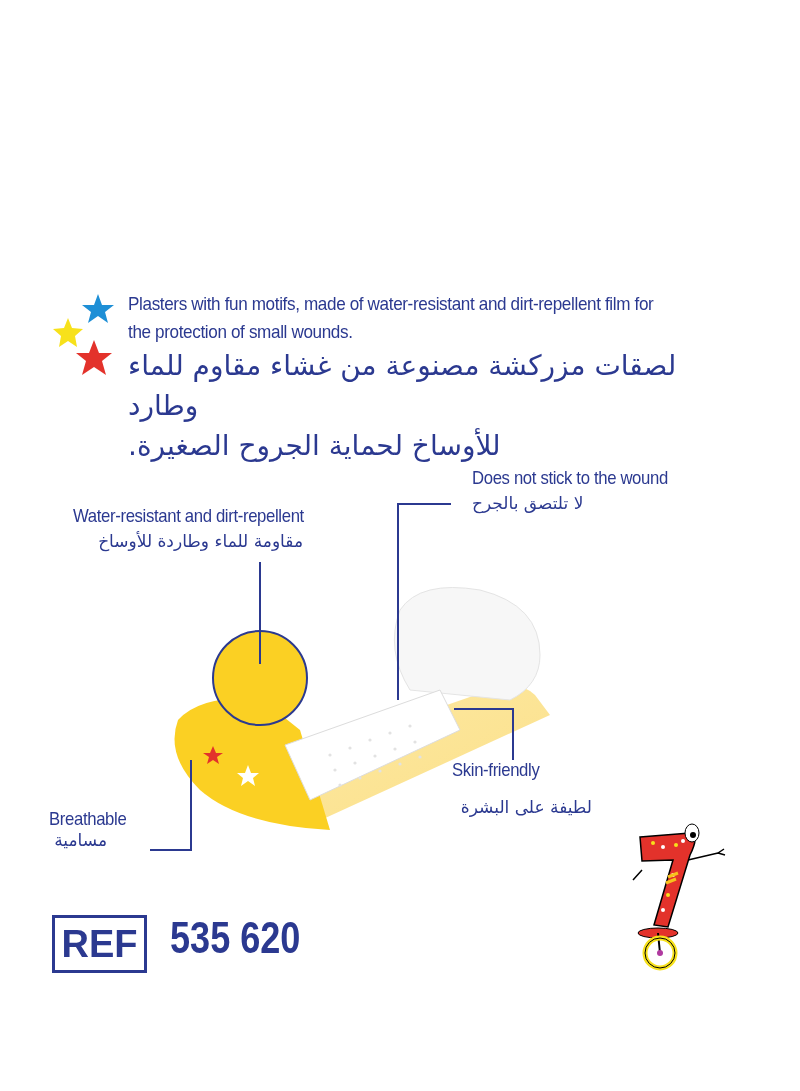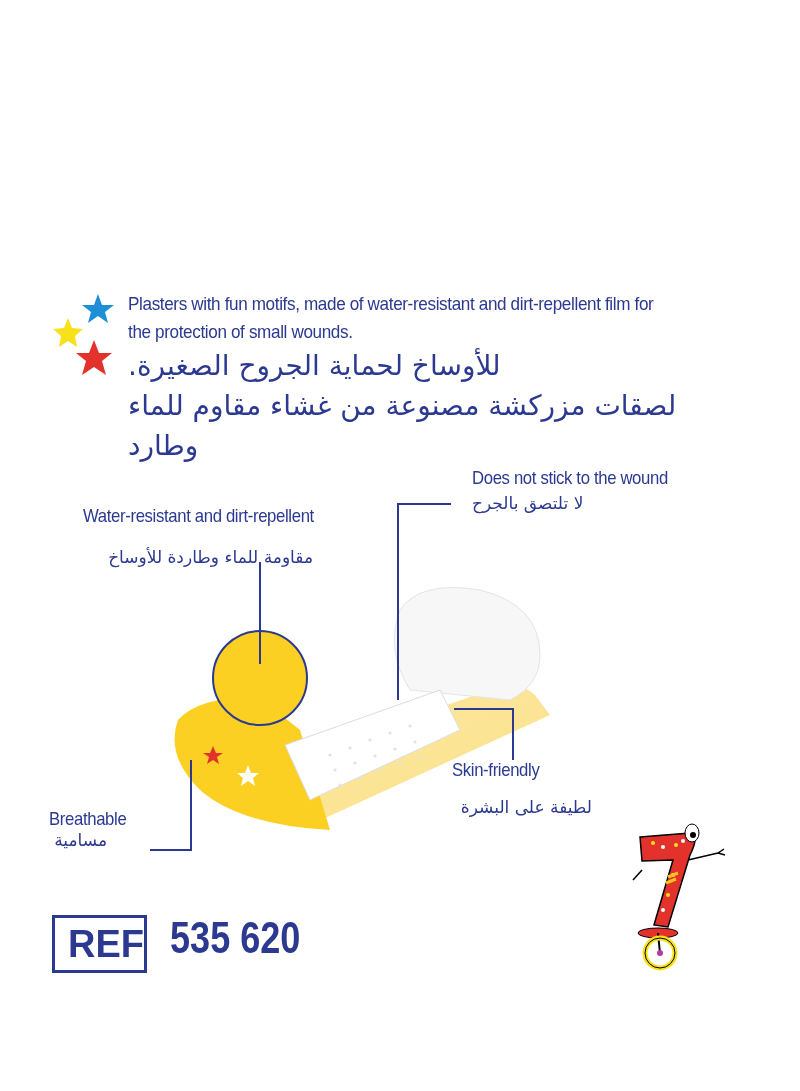--- a/index.html
+++ b/index.html
@@ -4,39 +4,39 @@
 <style>
   html,body{margin:0;padding:0;background:#ffffff;}
   body{width:800px;height:1091px;position:relative;overflow:hidden;font-family:"Liberation Sans",sans-serif;color:#2b3990;}
   .abs{position:absolute;}
   .en{font-family:"Liberation Sans Narrow","Liberation Sans",sans-serif;letter-spacing:-0.4px;}
   .intro-en{left:128px;top:290px;font-size:19px;line-height:28px;width:640px;transform:scaleX(0.9);transform-origin:left top;white-space:nowrap;}
   .intro-ar{left:128px;top:346px;width:560px;font-size:28px;line-height:40px;direction:rtl;text-align:left;font-family:"DejaVu Sans",sans-serif;}
   .lbl-en{font-size:19px;white-space:nowrap;transform:scaleX(0.88);transform-origin:left top;}
   .lbl-ar{font-size:17px;direction:rtl;font-family:"DejaVu Sans",sans-serif;white-space:nowrap;}
   .line{background:#2b3990;position:absolute;}
-  .ref-box{left:52px;top:915px;width:95px;height:58px;border:3px solid #2b3990;box-sizing:border-box;font-size:38px;font-weight:bold;display:flex;align-items:center;justify-content:flex-end;}
+  .ref-box{left:52px;top:915px;width:95px;height:58px;border:3px solid #2b3990;box-sizing:border-box;font-size:38px;font-weight:bold;display:flex;align-items:center;justify-content:center;}
   .ref-num{left:170px;top:913px;font-size:44px;font-weight:bold;transform:scaleX(0.82);transform-origin:left top;white-space:nowrap;}
 </style>
 </head>
 <body>
 
 <svg class="abs" style="left:48px;top:290px" width="80" height="90" viewBox="0 0 80 90">
   <polygon fill="#1e8fd6" points="50,4 54,15 66,15 57,22 60,33 50,26 40,33 43,22 34,15 46,15"></polygon>
   <polygon fill="#f7e11b" points="20,28 24,38 35,39 27,46 29,57 20,51 11,57 13,46 5,39 16,38"></polygon>
   <polygon fill="#e3322b" points="46,50 51,63 64,63 54,71 58,85 46,77 34,85 38,71 28,63 41,63"></polygon>
 </svg>
 
 <div class="abs intro-en en">
   <div>Plasters with fun motifs, made of water-resistant and dirt-repellent film for</div>
   <div>the protection of small wounds.</div>
 </div>
 <div class="abs intro-ar">
+  <div>لصقات مزركشة مصنوعة من غشاء مقاوم للماء وطارد</div>
   <div>للأوساخ لحماية الجروح الصغيرة.</div>
-  <div>لصقات مزركشة مصنوعة من غشاء مقاوم للماء وطارد</div>
 </div>
 
 <svg class="abs" style="left:160px;top:580px" width="400" height="260" viewBox="0 0 400 260">
   <defs>
     <linearGradient id="shade" x1="0" y1="0" x2="1" y2="1">
       <stop offset="0" stop-color="#fde9a3"></stop>
       <stop offset="1" stop-color="#fbe08a"></stop>
     </linearGradient>
   </defs>
 
@@ -72,23 +72,23 @@
 </svg>
 
 <div class="line" style="left:259px;top:562px;width:2px;height:102px"></div>
 <div class="line" style="left:397px;top:503px;width:2px;height:197px"></div>
 <div class="line" style="left:397px;top:503px;width:54px;height:2px"></div>
 <div class="line" style="left:454px;top:708px;width:60px;height:2px"></div>
 <div class="line" style="left:512px;top:708px;width:2px;height:52px"></div>
 <div class="line" style="left:190px;top:760px;width:2px;height:90px"></div>
 <div class="line" style="left:150px;top:849px;width:42px;height:2px"></div>
 
-<div class="abs" style="left:83px;top:505px">
+<div class="abs" style="left:73px;top:505px">
   <div class="lbl-en en">Water-resistant and dirt-repellent</div>
-  <div class="lbl-ar" style="margin-top:20px;width:230px;text-align:right">مقاومة للماء وطاردة للأوساخ</div>
+  <div class="lbl-ar" style="margin-top:4px;width:230px;text-align:right">مقاومة للماء وطاردة للأوساخ</div>
 </div>
 <div class="abs" style="left:472px;top:467px">
   <div class="lbl-en en">Does not stick to the wound</div>
   <div class="lbl-ar" style="margin-top:4px;width:132px;text-align:left">لا تلتصق بالجرح</div>
 </div>
 <div class="abs" style="left:452px;top:759px">
   <div class="lbl-en en">Skin-friendly</div>
   <div class="lbl-ar" style="margin-top:16px;width:140px;text-align:right">لطيفة على البشرة</div>
 </div>
 <div class="abs" style="left:49px;top:808px">

